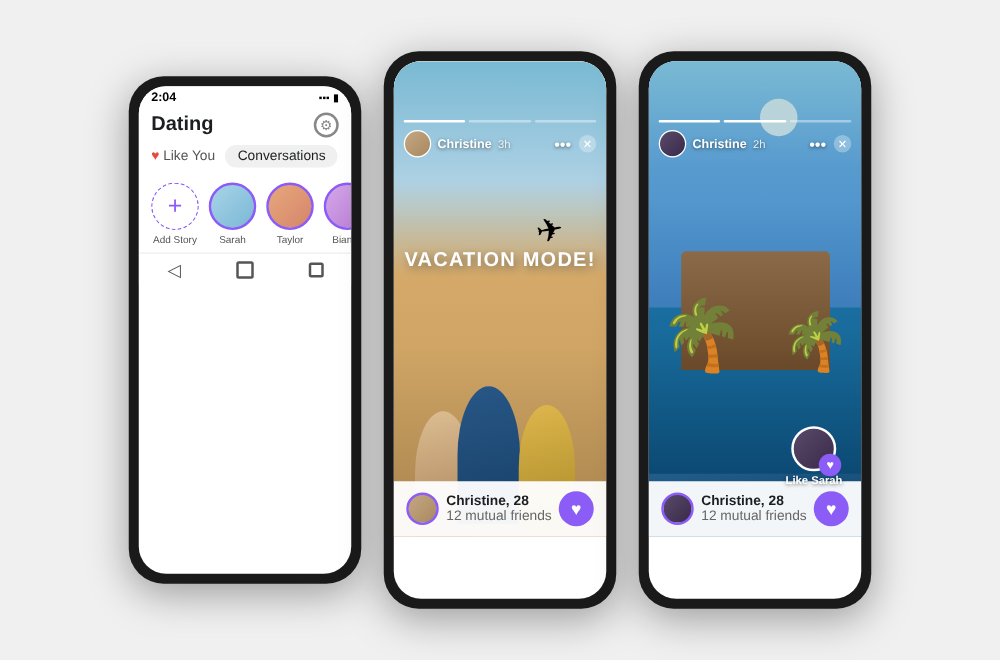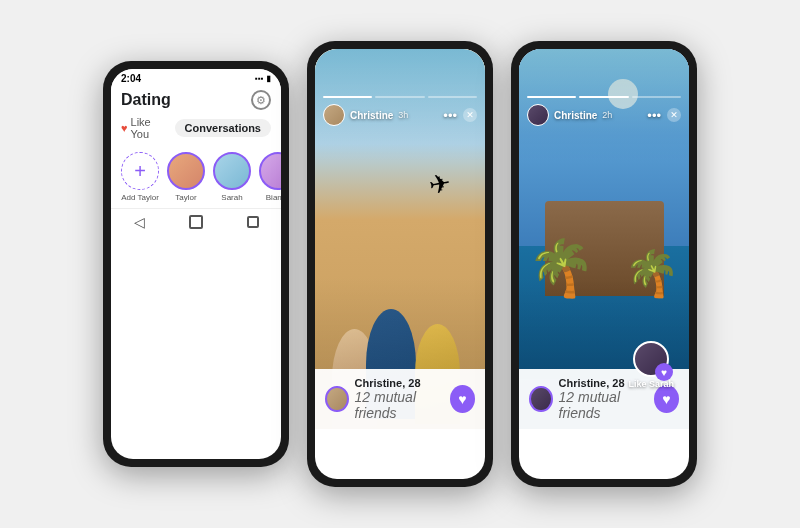--- a/index.html
+++ b/index.html
@@ -86,21 +86,21 @@
       display: flex;
       align-items: center;
       gap: 3px;
     }
     .tab-liked .heart { color: #e74c3c; font-size: 11px; }
     .tab-conversations {
       background: #f0f0f0;
       border-radius: 12px;
       padding: 3px 10px;
       font-size: 11px;
-      font-weight: 700;
+      font-weight: 400;
       color: #1c1e21;
     }
 
     
     .stories-row {
       display: flex;
       gap: 8px;
       padding: 6px 10px;
       background: #fff;
       overflow: hidden;
@@ -283,21 +283,21 @@
       justify-content: space-between;
     }
     .bottom-user { display: flex; align-items: center; gap: 6px; }
     .bottom-avatar {
       width: 26px; height: 26px;
       border-radius: 50%;
       border: 2px solid #8b5cf6;
       background: #888;
     }
     .bottom-name { font-size: 11px; font-weight: 700; color: #1c1e21; }
-    .bottom-mutual { font-size: 14px; color: #666; font-style: italic; }
+    .bottom-mutual { font-size: 11px; color: #666; }
     .like-btn {
       width: 28px; height: 28px;
       border-radius: 50%;
       background: #8b5cf6;
       display: flex; align-items: center; justify-content: center;
       color: #fff; font-size: 14px;
     }
 
     
     .like-sent-badge {
@@ -386,29 +386,29 @@
       <div class="tab-liked">
         <span class="heart">♥</span>
         <span>Like You</span>
       </div>
       <div class="tab-conversations">Conversations</div>
     </div>
 
     <div class="stories-row">
       <div class="story-item">
         <div class="story-add">+</div>
-        <span class="story-name">Add Taylor</span>
+        <span class="story-name">Add Story</span>
+      </div>
+      <div class="story-item">
+        <div class="story-avatar av-sarah"></div>
+        <span class="story-name">Sarah</span>
       </div>
       <div class="story-item">
         <div class="story-avatar av-taylor"></div>
         <span class="story-name">Taylor</span>
-      </div>
-      <div class="story-item">
-        <div class="story-avatar av-sarah"></div>
-        <span class="story-name">Sarah</span>
       </div>
       <div class="story-item">
         <div class="story-avatar av-bianca"></div>
         <span class="story-name">Bianca</span>
       </div>
     </div>
 
     <div class="profile-card">
       <div class="stair-bg"></div>
 
@@ -451,20 +451,21 @@
             <span class="story-username">Christine</span>
             <span class="story-time">3h</span>
           </div>
           <div class="story-actions">
             <span class="dots-icon">•••</span>
             <div class="close-icon">✕</div>
           </div>
         </div>
       </div>
 
+      <div class="vacation-text">VACATION MODE!</div>
       <div class="airplane-emoji">✈</div>
 
       <div class="story-bottom">
         <div class="bottom-user">
           <div class="bottom-avatar av-girl1"></div>
           <div>
             <div class="bottom-name">Christine, 28</div>
             <div class="bottom-mutual">12 mutual friends</div>
           </div>
         </div>

